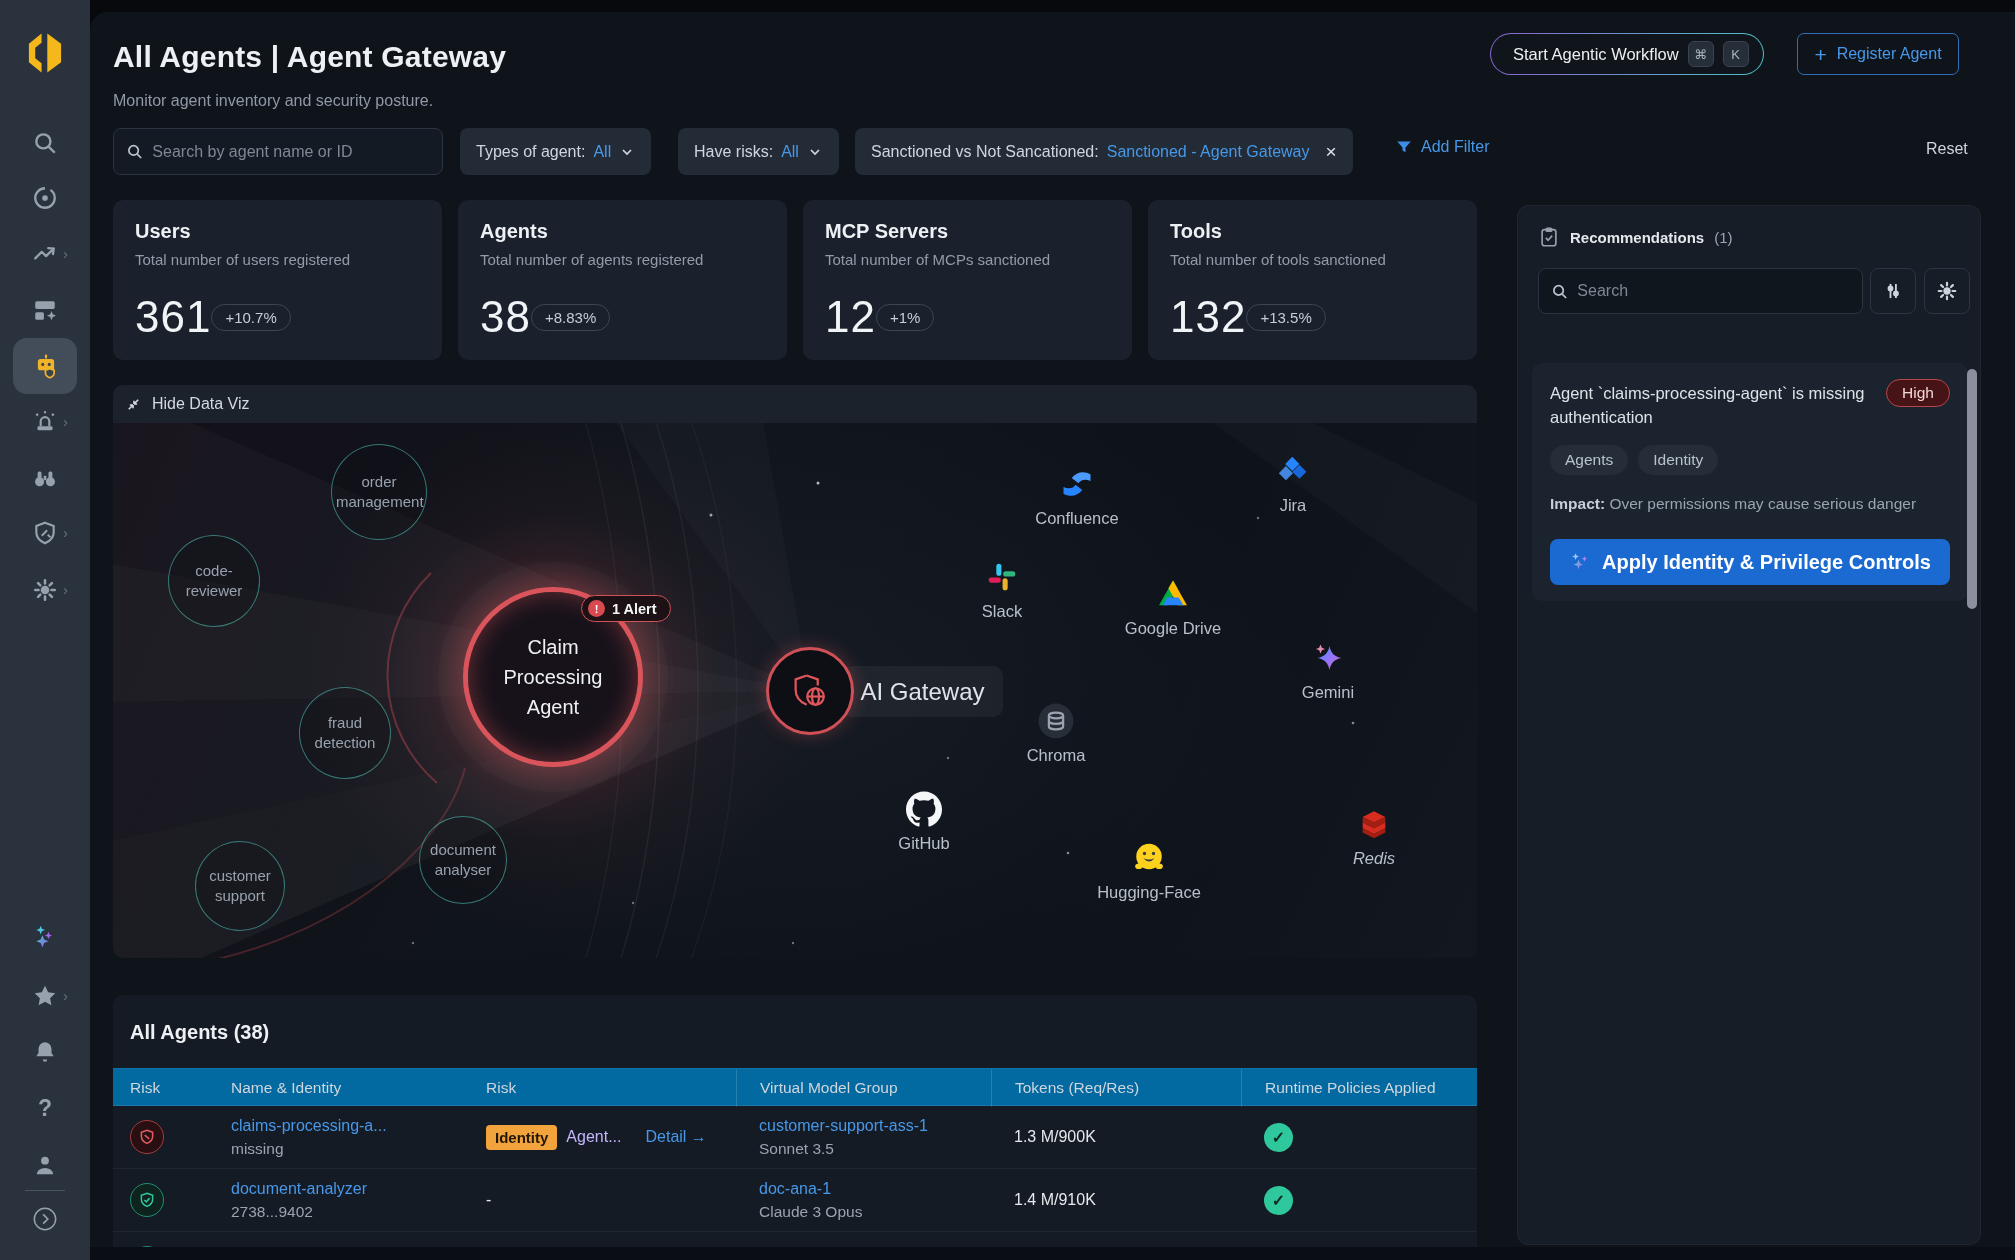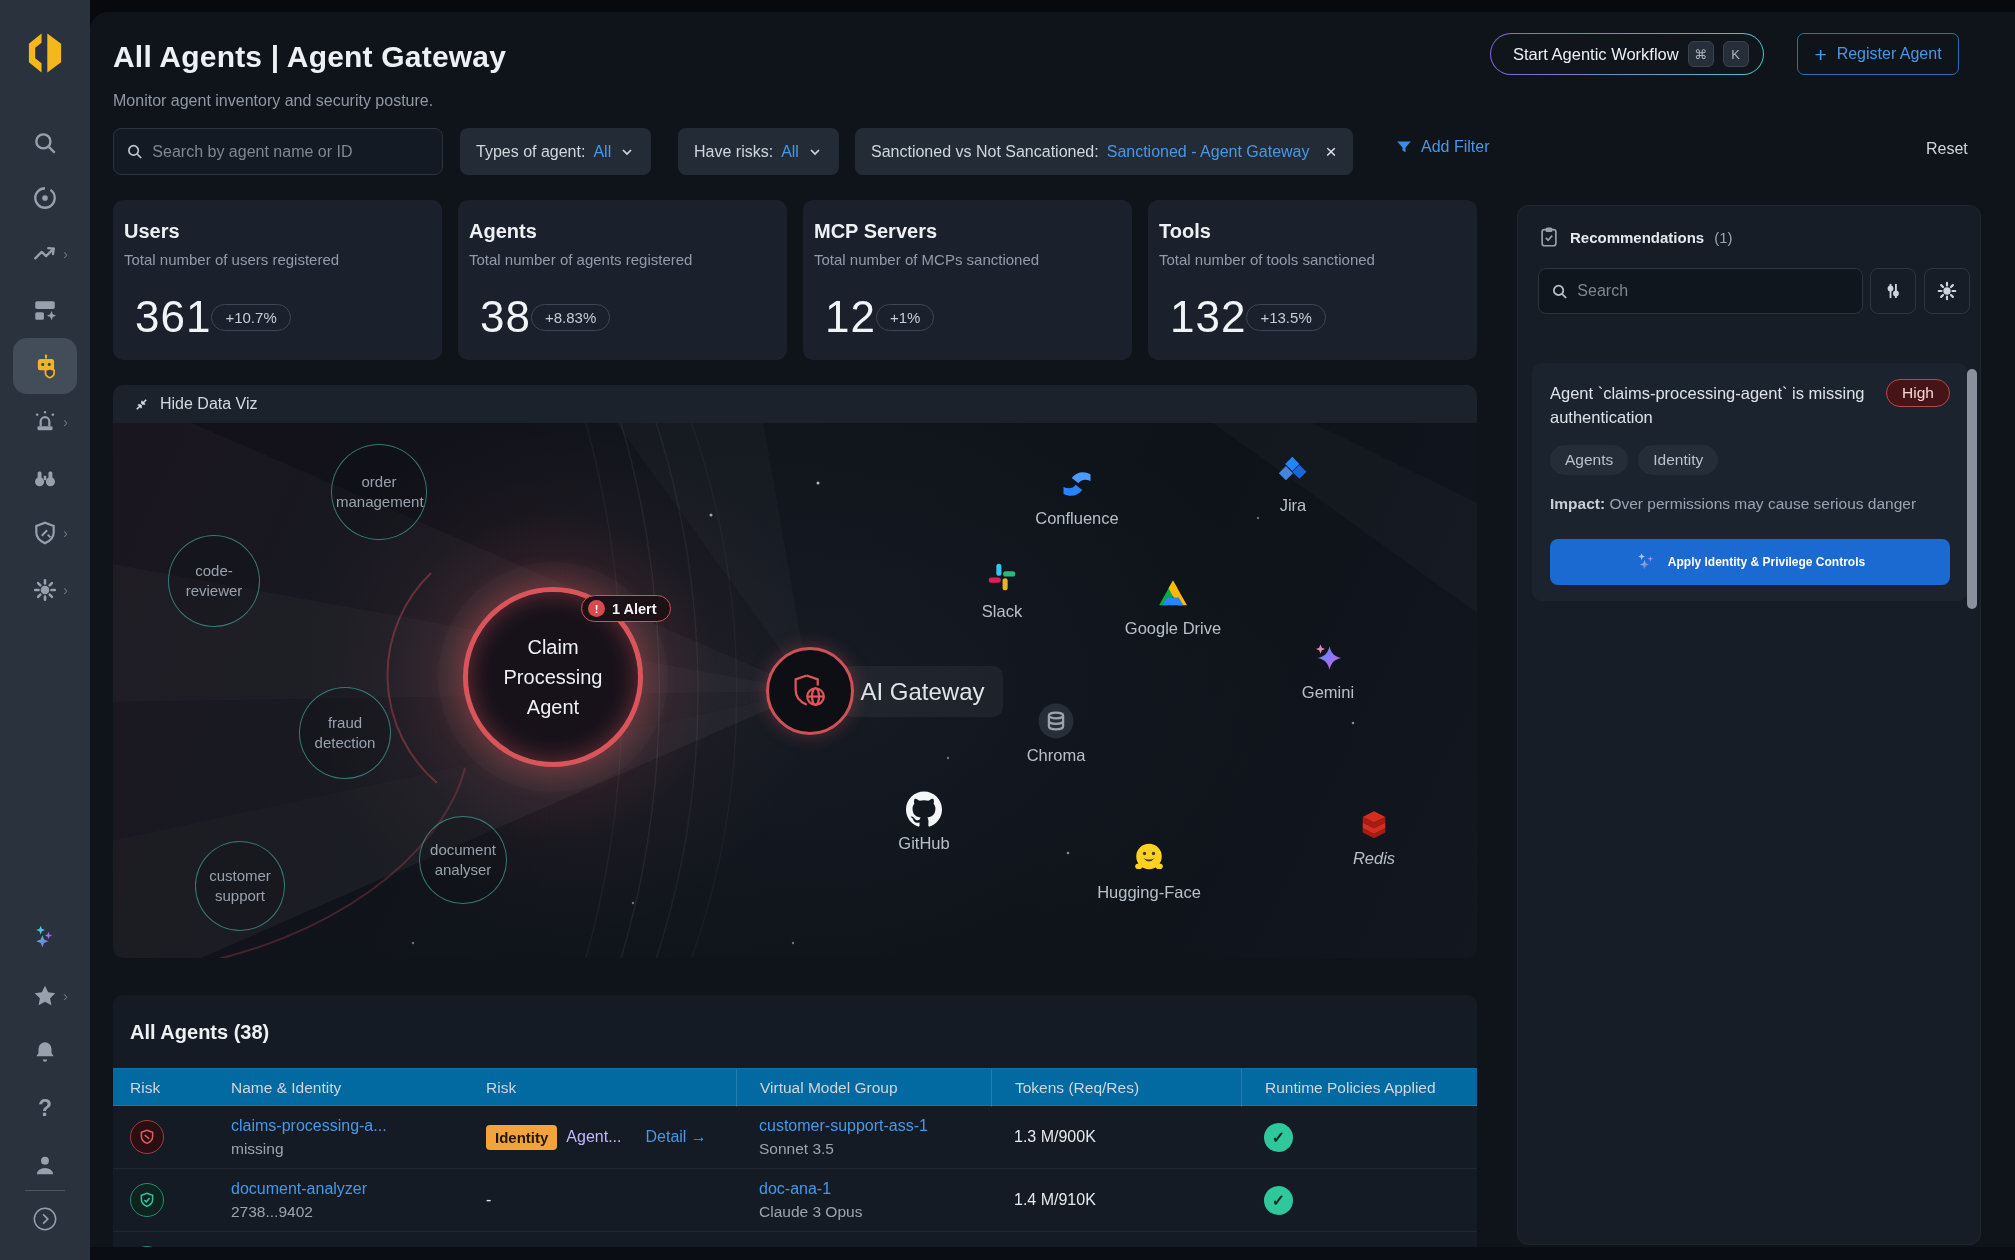--- a/index.html
+++ b/index.html
@@ -32,30 +32,30 @@
   .search-box input { background:transparent; border:none; outline:none; color:#cfd6dd; font-size:16px; width:100%; font-family:inherit; }
   .search-box input::placeholder { color:#7e8894; }
   .chip { position:absolute; top:0; height:47px; background:#232b36; border-radius:8px; display:flex; align-items:center; padding:0 16px; gap:8px; font-size:16px; color:#cfd6dd; cursor:pointer; }
   .chip .val { color:#4798e8; }
   .chip .x { color:#dfe4e9; font-size:19px; margin-left:8px; }
   .addfilter { position:absolute; left:1305px; top:10px; display:flex; align-items:center; gap:8px; color:#4798e8; font-size:16px; cursor:pointer; }
   .reset { position:absolute; left:1836px; top:12px; font-size:16px; color:#cfd6dd; cursor:pointer; }
 
   
   .stats { position:absolute; left:23px; top:188px; width:1364px; display:flex; gap:16px; }
-  .card { width:329px; height:160px; background:#1a212c; border-radius:10px; padding:20px 11px; position:relative; }
+  .card { width:329px; height:160px; background:#1a212c; border-radius:10px; padding:20px 22px; position:relative; }
   .card .t { font-size:20px; font-weight:700; color:#eef1f4; }
   .card .d { font-size:15px; color:#929ca8; margin-top:8px; }
   .card .row { position:absolute; left:22px; bottom:18px; display:flex; align-items:center; }
   .card .v { font-size:44px; color:#f1f4f7; letter-spacing:1px; }
   .pill { border:1px solid #3d4654; border-radius:15px; padding:4px 13px; font-size:15px; color:#c6cdd5; }
 
   
   .viz { position:absolute; left:23px; top:373px; width:1364px; height:573px; border-radius:10px; overflow:hidden; }
-  .viz-head { height:38px; background:#1b222c; display:flex; align-items:center; gap:10px; padding:0 20px; font-size:16px; color:#d3d9df; cursor:pointer; }
+  .viz-head { height:38px; background:#1b222c; display:flex; align-items:center; gap:10px; padding:0 12px; font-size:16px; color:#d3d9df; cursor:pointer; }
   .viz-body { position:relative; width:100%; height:535px;
     background:
       radial-gradient(420px 420px at 440px 254px, rgba(224,86,91,0.10), transparent 62%),
       radial-gradient(700px 450px at 700px 268px, rgba(72,82,102,0.12), transparent 70%),
       linear-gradient(115deg,#141019 0%,#10141b 35%,#0e131a 70%,#121720 100%);
   }
   .viz-svg { position:absolute; inset:0; }
   .agent-circle { position:absolute; border:1.5px solid rgba(78,186,176,.6); border-radius:50%; display:flex; align-items:center; justify-content:center; text-align:center; color:#98a2ad; font-size:15px; line-height:20px; background:rgba(10,14,20,.25); cursor:pointer; }
   .claim-halo { position:absolute; left:325px; top:139px; width:230px; height:230px; border-radius:50%; background:rgba(255,255,255,.025); }
   .claim { position:absolute; left:350px; top:164px; width:180px; height:180px; border-radius:50%; border:5px solid #d9555b; background:#17121a; box-shadow:0 0 28px 8px rgba(217,85,91,.30), inset 0 0 24px rgba(217,85,91,.45); display:flex; align-items:center; justify-content:center; text-align:center; color:#eef1f4; font-size:20px; line-height:30px; cursor:pointer; }
@@ -96,21 +96,21 @@
   .p-search input { background:transparent; border:none; outline:none; color:#cfd6dd; font-size:16px; width:100%; font-family:inherit; }
   .p-search input::placeholder { color:#7e8894; }
   .p-btn { position:absolute; top:62px; width:46px; height:46px; border:1px solid #2b3441; border-radius:8px; background:transparent; display:flex; align-items:center; justify-content:center; color:#cdd4db; cursor:pointer; }
   .rec-card { position:absolute; left:14px; top:157px; width:436px; height:238px; background:#1b232e; border-radius:10px; padding:18px; }
   .rec-title { width:320px; font-size:16.5px; line-height:24px; color:#dde2e7; }
   .sev { position:absolute; right:18px; top:16px; background:#461317; border:1.5px solid #b8474d; color:#f2d7d8; border-radius:15px; padding:4px 15px; font-size:15.5px; }
   .tags { display:flex; gap:10px; margin-top:16px; }
   .tag { background:#242d38; color:#b9c2cb; border-radius:15px; padding:6px 15px; font-size:15.5px; }
   .impact { margin-top:16px; font-size:15.5px; line-height:26px; color:#9aa4b0; }
   .impact b { color:#c7ced6; font-weight:700; }
-  .apply-btn { position:absolute; left:18px; bottom:16px; width:400px; height:46px; background:#1b6ad1; border:none; border-radius:8px; color:#fff; font-size:12px; font-weight:700; display:flex; align-items:center; justify-content:center; gap:11px; cursor:pointer; font-family:inherit; }
+  .apply-btn { position:absolute; left:18px; bottom:16px; width:400px; height:46px; background:#1b6ad1; border:none; border-radius:8px; color:#fff; font-size:20px; font-weight:700; display:flex; align-items:center; justify-content:center; gap:11px; cursor:pointer; font-family:inherit; }
   .p-scroll { position:absolute; right:3px; top:163px; width:10px; height:240px; background:#8a919c; border-radius:5px; }
 
   .bottom-fade { position:absolute; left:90px; bottom:0; width:1925px; height:13px; background:#0a0e14; z-index:6; }
 </style>
 </head>
 <body>
 
 <div class="sidebar">
   <svg class="logo" viewBox="0 0 36 40">
     <polygon points="15,3 4,12 4,28 15,37 15,29 9.5,24.5 9.5,15.5 15,11" fill="#f5b81c"></polygon>

